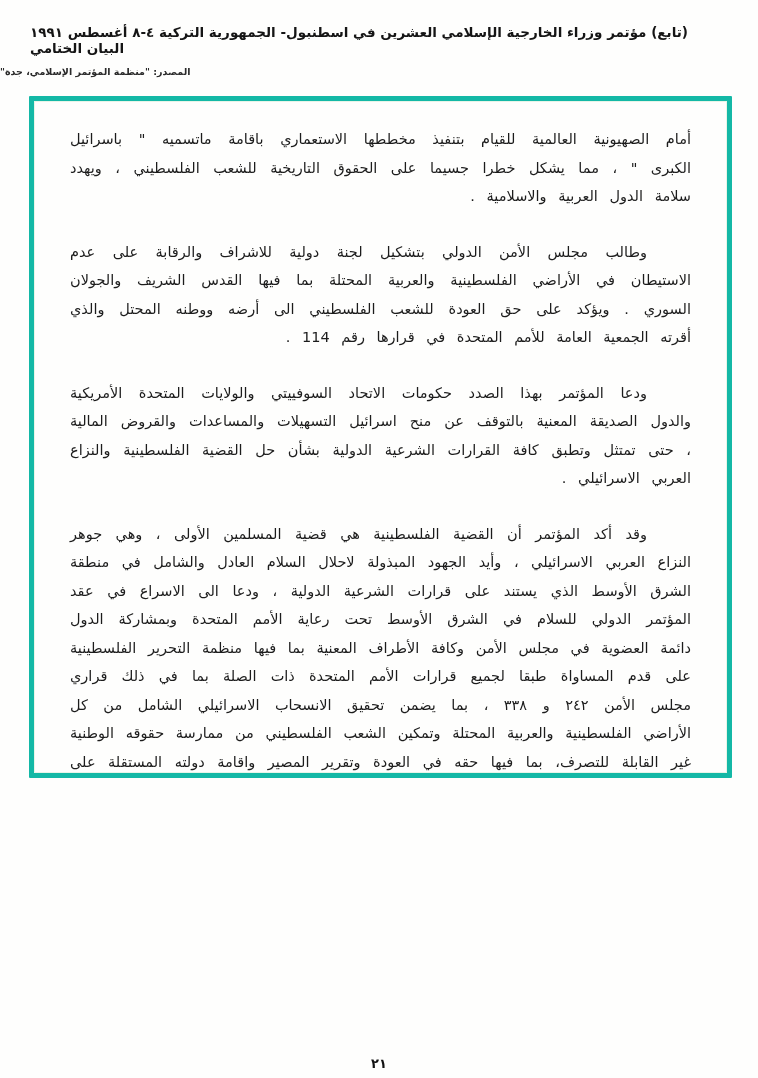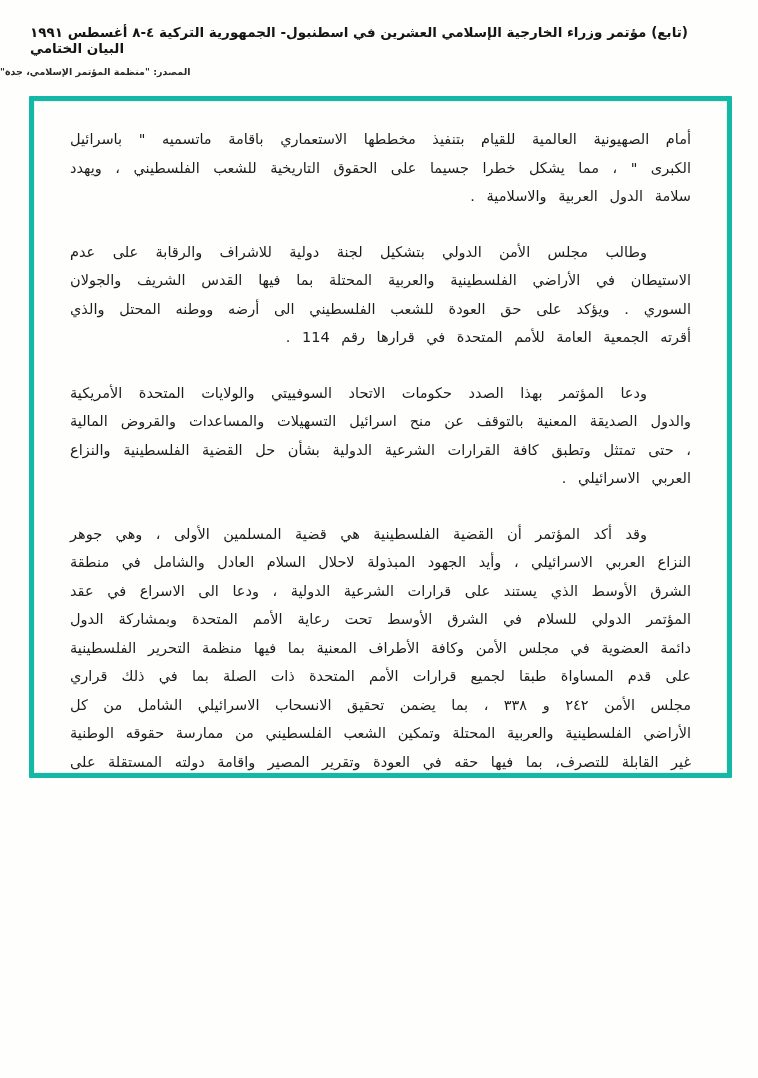--- a/index.html
+++ b/index.html
@@ -93,14 +93,17 @@
     <div class="doc-source">المصدر: "منظمة المؤتمر الإسلامي، جدة"</div>
   </div>
 
   <div class="content-box">
     <p class="para first">أمام الصهيونية العالمية للقيام بتنفيذ مخططها الاستعماري باقامة ماتسميه " باسرائيل الكبرى " ، مما يشكل خطرا جسيما على الحقوق التاريخية للشعب الفلسطيني ، ويهدد سلامة الدول العربية والاسلامية .</p>
     <p class="para">وطالب مجلس الأمن الدولي بتشكيل لجنة دولية للاشراف والرقابة على عدم الاستيطان في الأراضي الفلسطينية والعربية المحتلة بما فيها القدس الشريف والجولان السوري . ويؤكد على حق العودة للشعب الفلسطيني الى أرضه ووطنه المحتل والذي أقرته الجمعية العامة للأمم المتحدة في قرارها رقم 114 .</p>
     <p class="para">ودعا المؤتمر بهذا الصدد حكومات الاتحاد السوفييتي والولايات المتحدة الأمريكية والدول الصديقة المعنية بالتوقف عن منح اسرائيل التسهيلات والمساعدات والقروض المالية ، حتى تمتثل وتطبق كافة القرارات الشرعية الدولية بشأن حل القضية الفلسطينية والنزاع العربي الاسرائيلي .</p>
     <p class="para">وقد أكد المؤتمر أن القضية الفلسطينية هي قضية المسلمين الأولى ، وهي جوهر النزاع العربي الاسرائيلي ، وأيد الجهود المبذولة لاحلال السلام العادل والشامل في منطقة الشرق الأوسط الذي يستند على قرارات الشرعية الدولية ، ودعا الى الاسراع في عقد المؤتمر الدولي للسلام في الشرق الأوسط تحت رعاية الأمم المتحدة وبمشاركة الدول دائمة العضوية في مجلس الأمن وكافة الأطراف المعنية بما فيها منظمة التحرير الفلسطينية على قدم المساواة طبقا لجميع قرارات الأمم المتحدة ذات الصلة بما في ذلك قراري مجلس الأمن ٢٤٢ و ٣٣٨ ، بما يضمن تحقيق الانسحاب الاسرائيلي الشامل من كل الأراضي الفلسطينية والعربية المحتلة وتمكين الشعب الفلسطيني من ممارسة حقوقه الوطنية غير القابلة للتصرف، بما فيها حقه في العودة وتقرير المصير واقامة دولته المستقلة على أرض وطنه وعاصمتها القدس الشريف .</p>
   </div>
 
+  <div class="footer">
+    <span class="page-number">٢١</span>
+  </div>
 
 </div>
 
 </body></html>

